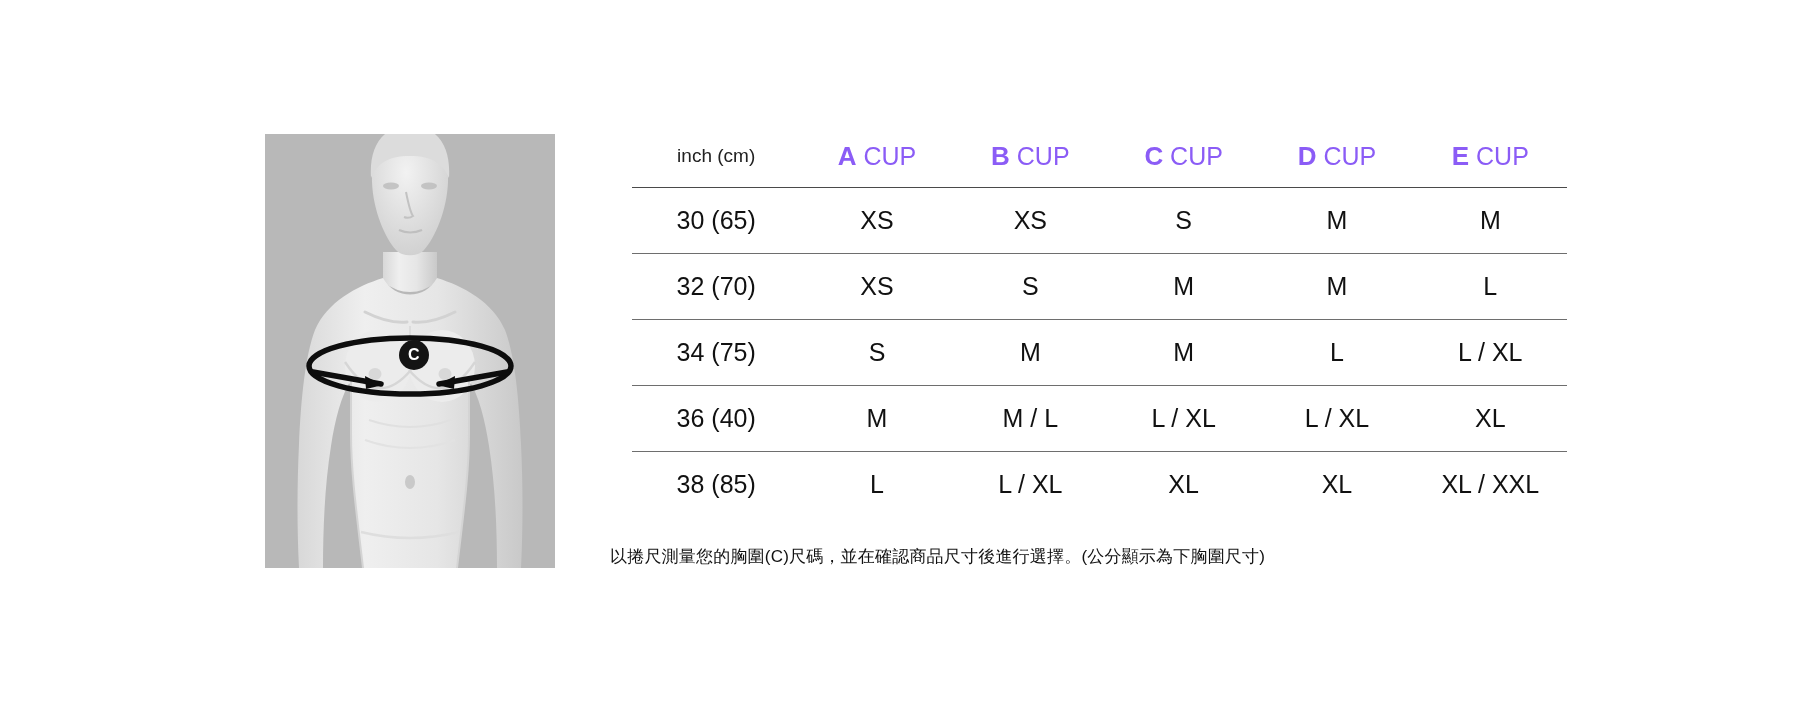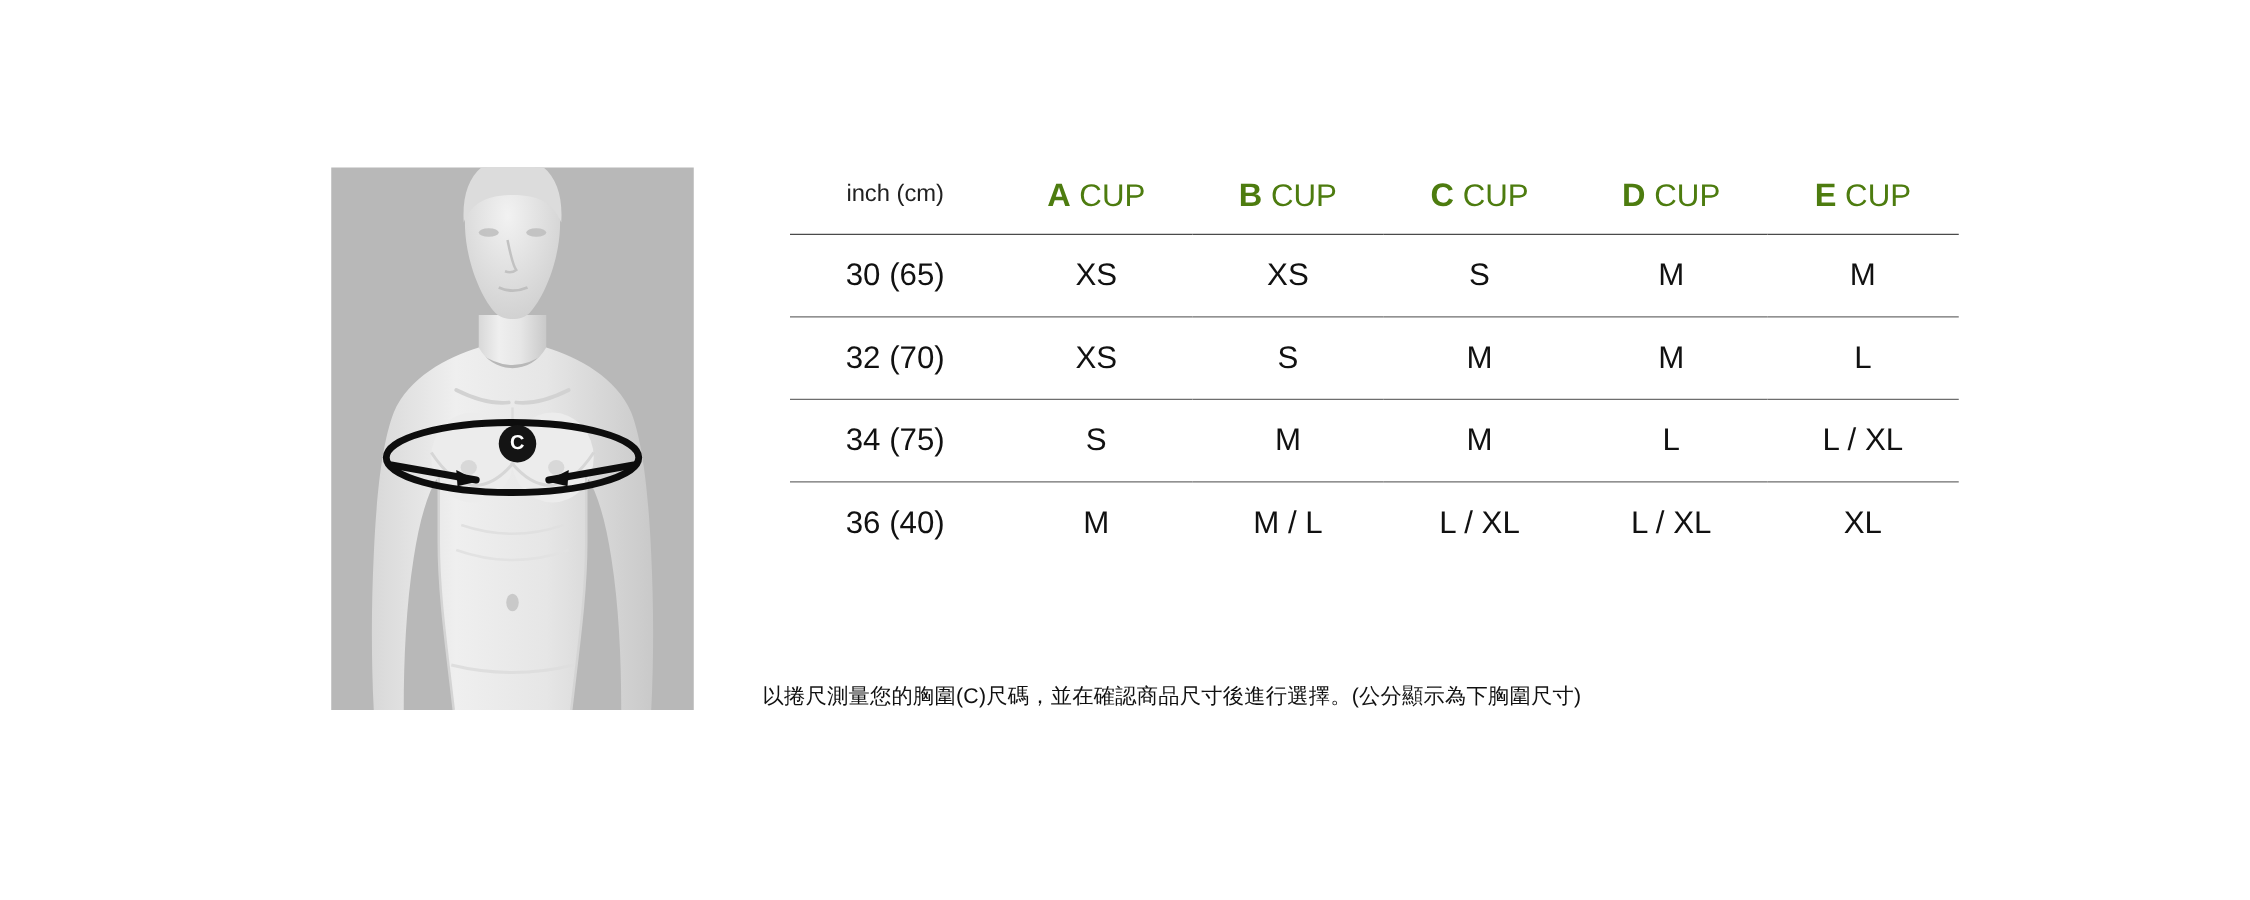--- a/index.html
+++ b/index.html
@@ -84,21 +84,21 @@
   table.size-table td {
     text-align: center;
     padding: 0;
     font-weight: normal;
   }
   table.size-table thead th {
     height: 62px;
     vertical-align: middle;
     border-bottom: 1.6px solid #4a4a4a;
     font-size: 25px;
-    color: #4d7c0f;
+    color: #8b5cf6;
   }
   table.size-table thead th.col-label {
     font-size: 19px;
     color: #222222;
   }
   table.size-table thead th .cup-letter {
     font-weight: bold;
     font-size: 26px;
   }
   table.size-table tbody td {
@@ -259,19 +259,27 @@
           <td>L / XL</td>
         </tr>
         <tr>
           <td>36 (40)</td>
           <td>M</td>
           <td>M / L</td>
           <td>L / XL</td>
           <td>L / XL</td>
           <td>XL</td>
         </tr>
+        <tr>
+          <td>38 (85)</td>
+          <td>L</td>
+          <td>L / XL</td>
+          <td>XL</td>
+          <td>XL</td>
+          <td>XL / XXL</td>
+        </tr>
       </tbody>
     </table>
   </div>
 
   <div class="note">以捲尺測量您的胸圍(C)尺碼，並在確認商品尺寸後進行選擇。(公分顯示為下胸圍尺寸)</div>
 
 </div>
 
 </body></html>

